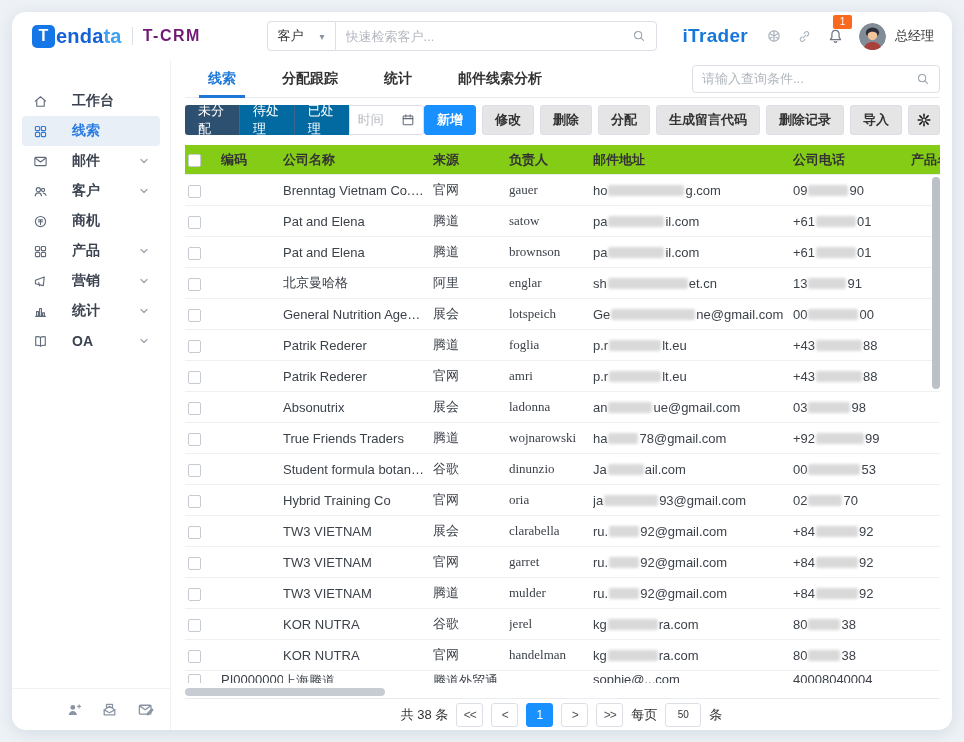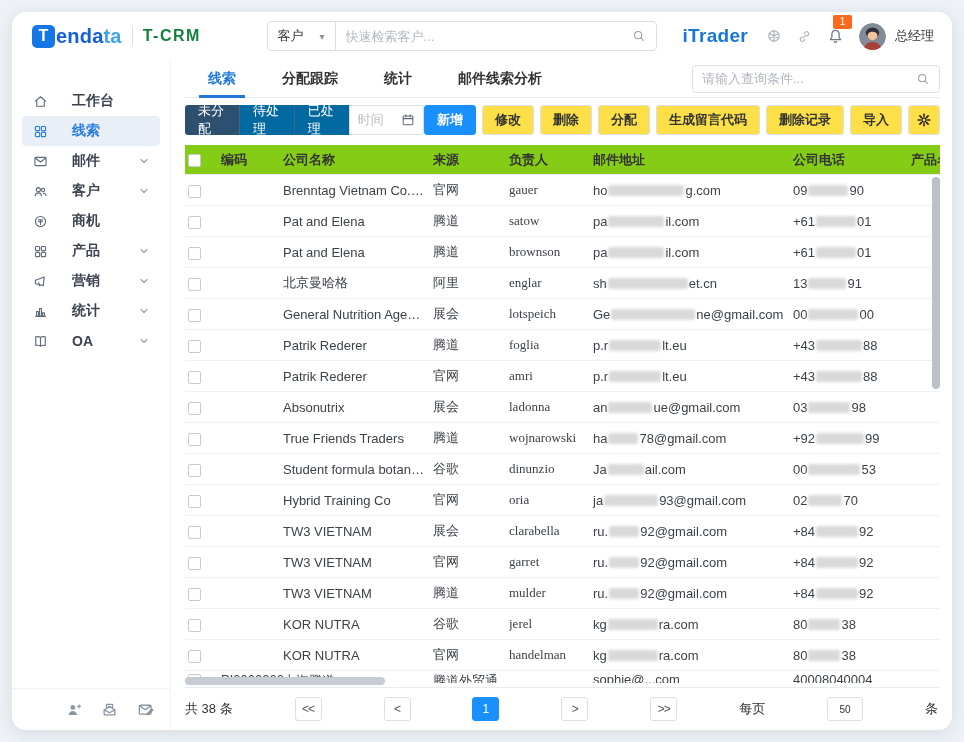--- a/index.html
+++ b/index.html
@@ -9,21 +9,21 @@
           border-radius:14px; box-shadow:0 3px 16px rgba(140,160,180,.28); display:flex; flex-direction:column; overflow:hidden; }
 
   
   .topbar { height:48px; flex:0 0 auto; display:flex; align-items:center; padding:0 18px 0 20px; }
   .logo-area { display:flex; align-items:center; }
   .logo-mark { width:23px; height:23px; border-radius:5px; background:#1576e8; color:#fff; font-weight:bold;
                font-size:16px; display:flex; align-items:center; justify-content:center; }
   .brand { font-size:20px; font-weight:bold; color:#1460d6; margin-left:1px; letter-spacing:.2px; }
   .brand .tail { color:#3fa2f0; }
   .logo-div { width:1px; height:18px; background:#d9e0e8; margin:0 10px; }
-  .product { font-size:16px; font-weight:bold; color:#15803d; letter-spacing:1.5px; }
+  .product { font-size:16px; font-weight:bold; color:#701a75; letter-spacing:1.5px; }
 
   .hsearch { display:flex; align-items:center; margin-left:auto; margin-right:26px; }
   .sel { height:30px; border:1px solid #dcdfe6; border-radius:4px 0 0 4px; background:#fff;
          display:flex; align-items:center; padding:0 10px; font-size:13px; color:#333; gap:16px; cursor:pointer; }
   .sel .caret { color:#8b95a1; font-size:10px; }
   .hinput { width:322px; height:30px; border:1px solid #dcdfe6; margin-left:-1px; border-radius:0 4px 4px 0;
             display:flex; align-items:center; padding:0 10px; background:#fff; }
   .hinput input { border:none; outline:none; flex:1; font-size:13px; font-family:inherit; color:#333; }
   .hinput input::placeholder { color:#b2b7bf; }
   .hinput .s-ic { color:#9aa3ad; display:flex; }
@@ -67,21 +67,21 @@
   
   .filterrow { margin-top:7px; height:30px; flex:0 0 auto; display:flex; align-items:center; }
   .seg { height:30px; padding:0 13px; display:flex; align-items:center; font-size:13px; color:#fff;
          background:#0369a1; cursor:pointer; border-left:1px solid #3c678e; }
   .seg.dark { background:#2d4f70; border-left:none; border-radius:3px 0 0 3px; }
   .date-box { height:30px; width:87px; border:1px solid #dcdfe6; border-radius:0 3px 3px 0; display:flex;
               align-items:center; padding:0 8px; cursor:pointer; }
   .date-box .ph { font-size:13px; color:#b6bac2; }
   .date-box .cal { margin-left:auto; color:#606a76; display:flex; }
   .actions { margin-left:auto; display:flex; gap:6px; align-items:center; }
-  .btn { height:30px; padding:0 12px; border:1px solid #dcdfe6; border-radius:3px; background:#fde047;
+  .btn { height:30px; padding:0 12px; border:1px solid #dcdfe6; border-radius:3px; background:#e5e5e5;
          font-size:13px; font-weight:bold; color:#333; display:flex; align-items:center; cursor:pointer; white-space:nowrap; }
   .btn.primary { background:#1890ff; border-color:#1890ff; color:#fff; }
   .btn.iconb { padding:0 7px; color:#1a1a1a; }
 
   
   .tablewrap { position:relative; margin-top:10px; flex:1; min-height:0; overflow:hidden; }
   .thead { display:flex; height:30px; align-items:center; background:#84cc16; border-bottom:1px solid #e9ecef;
            font-size:13px; font-weight:bold; color:#333; }
   .trow { display:flex; height:31px; align-items:center; border-bottom:1px solid #eef1f4; font-size:13px;
           color:#3c424a; background:#fff; cursor:pointer; }
@@ -98,22 +98,22 @@
   .cbox { width:13px; height:13px; border:1px solid #c6cbd2; border-radius:2px; background:#fff; display:inline-block;
           vertical-align:middle; cursor:pointer; }
   .blur { display:inline-block; height:11px; background:#d9d9d9; border-radius:2px; filter:blur(1.6px);
           vertical-align:-1px; margin:0 1px; }
   .vscroll { position:absolute; top:32px; right:0; width:8px; bottom:0; }
   .vthumb { position:absolute; top:0; right:0; width:8px; height:212px; background:#bcc1c7; border-radius:4px; cursor:pointer; }
   .hscroll { position:absolute; left:0; right:10px; bottom:2px; height:8px; }
   .hthumb { width:200px; height:8px; background:#c7ccd2; border-radius:4px; cursor:pointer; }
 
   
-  .footer { height:43px; flex:0 0 auto; border-top:1px solid #e9ecef; display:flex; align-items:center;
-            justify-content:space-between; gap:0; font-size:13px; color:#333; padding-right:2px; }
+  .footer { height:32px; flex:0 0 auto; border-top:1px solid #e9ecef; display:flex; align-items:center;
+            justify-content:center; gap:8px; font-size:13px; color:#333; padding-right:2px; }
   .pg-btn { min-width:27px; height:24px; padding:0 5px; border:1px solid #dcdfe6; border-radius:3px; background:#fff;
             display:flex; align-items:center; justify-content:center; font-size:12px; color:#555; cursor:pointer; letter-spacing:-1px; }
   .pg-btn.active { background:#1890ff; border-color:#1890ff; color:#fff; letter-spacing:0; }
   .pp-input { width:36px; height:24px; border:1px solid #dcdfe6; border-radius:3px; text-align:center;
               font-size:10px; font-family:inherit; color:#333; outline:none; }
   .ft-label { color:#333; }
 </style>
 </head>
 <body>
 

